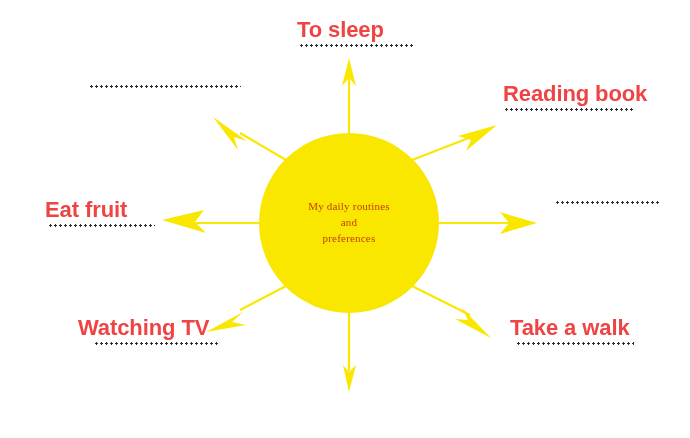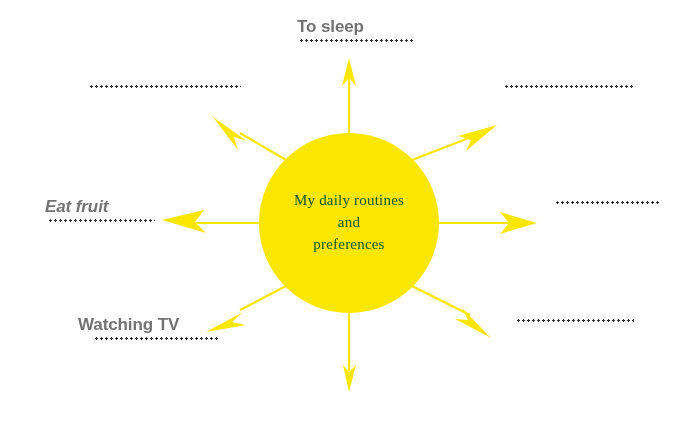--- a/index.html
+++ b/index.html
@@ -38,41 +38,41 @@
     width: 180px;
     height: 180px;
     border-radius: 50%;
     background: #FAE700;
     display: flex;
     align-items: center;
     justify-content: center;
   }
   .sun-text {
     font-family: "Liberation Serif", serif;
-    font-size: 15px;
+    font-size: 11px;
     line-height: 1.45;
-    color: #14532d;
+    color: #c2410c;
     text-align: center;
     letter-spacing: 0.2px;
     white-space: pre-line;
     padding: 0 14px;
   }
 
   
   .label {
     position: absolute;
     display: inline-block;
     white-space: nowrap;
   }
   .label-text {
     display: block;
     font-family: "Liberation Sans", sans-serif;
     font-weight: bold;
-    font-size: 17px;
-    color: #737373;
+    font-size: 22px;
+    color: #ef4444;
     letter-spacing: -0.1px;
     line-height: 1.05;
   }
   .label-rule {
     display: block;
     height: 3px;
     margin-top: 3px;
     background-image: radial-gradient(circle, #2e2e2e 0 1.05px, transparent 1.2px);
     background-size: 5px 3px;
     background-repeat: repeat-x;
@@ -142,38 +142,40 @@
 and
 preferences</div>
   </div>
 
   <div class="label" style="left:297px; top:18px;">
     <span class="label-text">To sleep</span>
     <span class="label-rule r-sleep"></span>
   </div>
 
   <div class="label" style="left:503px; top:82px;">
+    <span class="label-text">Reading book</span>
     <span class="label-rule r-reading"></span>
   </div>
 
   <div class="label" style="left:549px; top:198px;">
     <span class="label-rule r-study"></span>
   </div>
 
   <div class="label" style="left:510px; top:316px;">
+    <span class="label-text">Take a walk</span>
     <span class="label-rule r-takewalk"></span>
   </div>
 
 
   <div class="label" style="left:78px; top:316px;">
     <span class="label-text">Watching TV</span>
     <span class="label-rule r-watching"></span>
   </div>
 
-  <div class="label" style="left:45px; top:198px;font-style:italic;">
+  <div class="label" style="left:45px; top:198px;">
     <span class="label-text">Eat fruit</span>
     <span class="label-rule r-eatfruit"></span>
   </div>
 
   <div class="label" style="left:62px; top:82px;">
     <span class="label-rule r-breakfast"></span>
   </div>
 
 </div>
 

